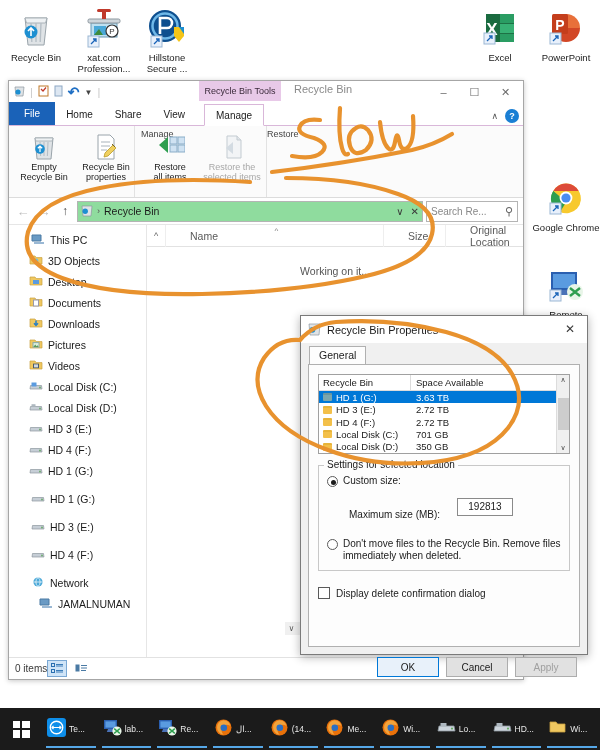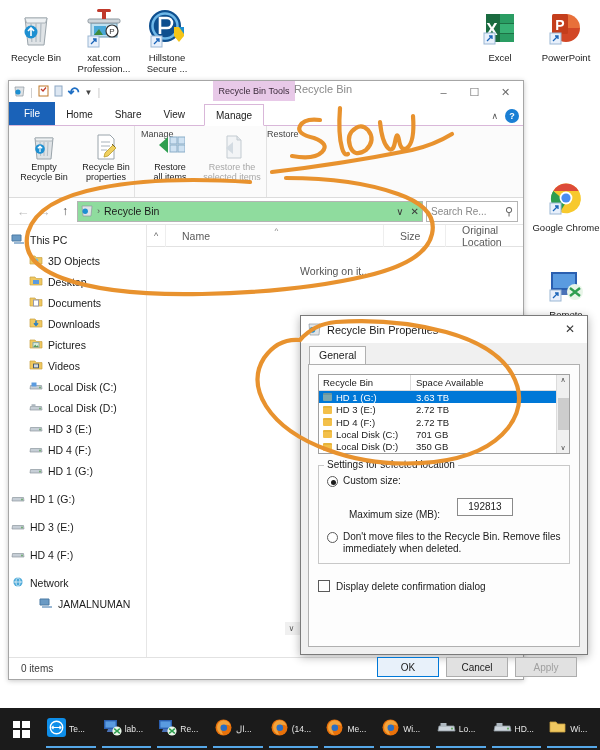--- a/index.html
+++ b/index.html
@@ -30,21 +30,21 @@
     height: 22px; background: #ffffff; display: flex; align-items: center;
     padding-left: 5px; gap: 5px; position: relative;
   }
   .qat .sep { color: #c9c9c9; font-size: 11px; }
   .qat .qicon { font-size: 11px; color: #4a6fa5; }
 
   .win-title {
     position: absolute; left: 285px; top: 2px; font-size: 11px; color: #8a8a8a;
   }
   .ctx-tab-top {
-    position: absolute; left: 204px; top: 0px; width: 82px; height: 20px;
+    position: absolute; left: 190px; top: 0px; width: 82px; height: 20px;
     background: #e8c9e8; color: #3a2a3a; font-size: 9px;
     display: flex; align-items: center; justify-content: center;
   }
   .win-btns { position: absolute; right: 2px; top: 0px; display: flex; }
   .win-btn {
     width: 31px; height: 22px; display: flex; align-items: center;
     justify-content: center; font-size: 11px; color: #6b6b6b;
   }
 
   .ribbon-tabs {
@@ -113,41 +113,41 @@
   .body-area { flex: 1; display: flex; min-height: 0; }
   .navpane {
     width: 138px; background: #ffffff; border-right: 1px solid #e6e6e6;
     padding-top: 4px; overflow: hidden; position: relative;
   }
   .tree-item {
     display: flex; align-items: center; gap: 5px; height: 21px;
     font-size: 10.5px; color: #1b1b1b; padding-left: 8px; white-space: nowrap;
   }
   .tree-item.lvl1 { padding-left: 20px; }
-  .tree-item.lvl0b { padding-left: 2px; align-items: center; }
+  .tree-item.lvl0b { padding-left: 22px; align-items: center; }
   .tree-item.lvl2 { padding-left: 30px; }
   .tico { width: 14px; height: 13px; flex: 0 0 14px; position: relative; }
 
   .listpane { flex: 1; display: flex; flex-direction: column; position: relative; background: #fff; }
   .colhdr {
     height: 22px; display: flex; align-items: center; border-bottom: 1px solid #e2e2e2;
     font-size: 10.5px; color: #5a5a5a; background: #fff;
   }
-  .colhdr .col { padding-left: 16px; position: relative; height: 22px; display: flex; align-items: center; }
+  .colhdr .col { padding-left: 24px; position: relative; height: 22px; display: flex; align-items: center; }
   .colhdr .col + .col { border-left: 1px solid #eee; }
   .sortmark { position: absolute; left: 50%; top: 1px; font-size: 8px; color: #777; }
   .working {
     flex: 1; display: flex; align-items: flex-start; justify-content: center;
     padding-top: 18px; font-size: 10.5px; color: #555;
   }
 
   .statusbar {
     height: 22px; border-top: 1px solid #e2e2e2; display: flex;
-    align-items: center; padding: 0 12px; font-size: 10px; color: #3a3a3a;
-    justify-content: space-between; background: #fff;
+    align-items: center; padding: 0 6px; font-size: 10px; color: #3a3a3a;
+    background: #fff;
   }
   .viewbtns { display: flex; gap: 4px; }
   .vbtn {
     width: 20px; height: 17px; display: flex; align-items: center;
     justify-content: center; font-size: 10px; color: #4a6fa5;
   }
   .vbtn.active { background: #cfe4f7; border: 1px solid #7aa8d4; }
 
   .hscroll {
     position: absolute; left: 138px; bottom: 22px; right: 0; height: 13px;
@@ -781,21 +781,21 @@
       <div class="fieldset">
         <div class="legend">Settings for selected location</div>
         <div class="radio-row">
           <span class="radio on"></span>
           <span>Custom size:</span>
         </div>
         <div class="maxsize-row">
           <span class="lbl">Maximum size (MB):</span>
           <span class="numfield">192813</span>
         </div>
-        <div class="radio-row" style="margin-top:11px">
+        <div class="radio-row" style="margin-top:18px">
           <span class="radio"></span>
           <span style="line-height:12px">Don't move files to the Recycle Bin. Remove files immediately when deleted.</span>
         </div>
       </div>
 
       <div class="cbrow">
         <span class="checkbox"></span>
         <span>Display delete confirmation dialog</span>
       </div>
 

